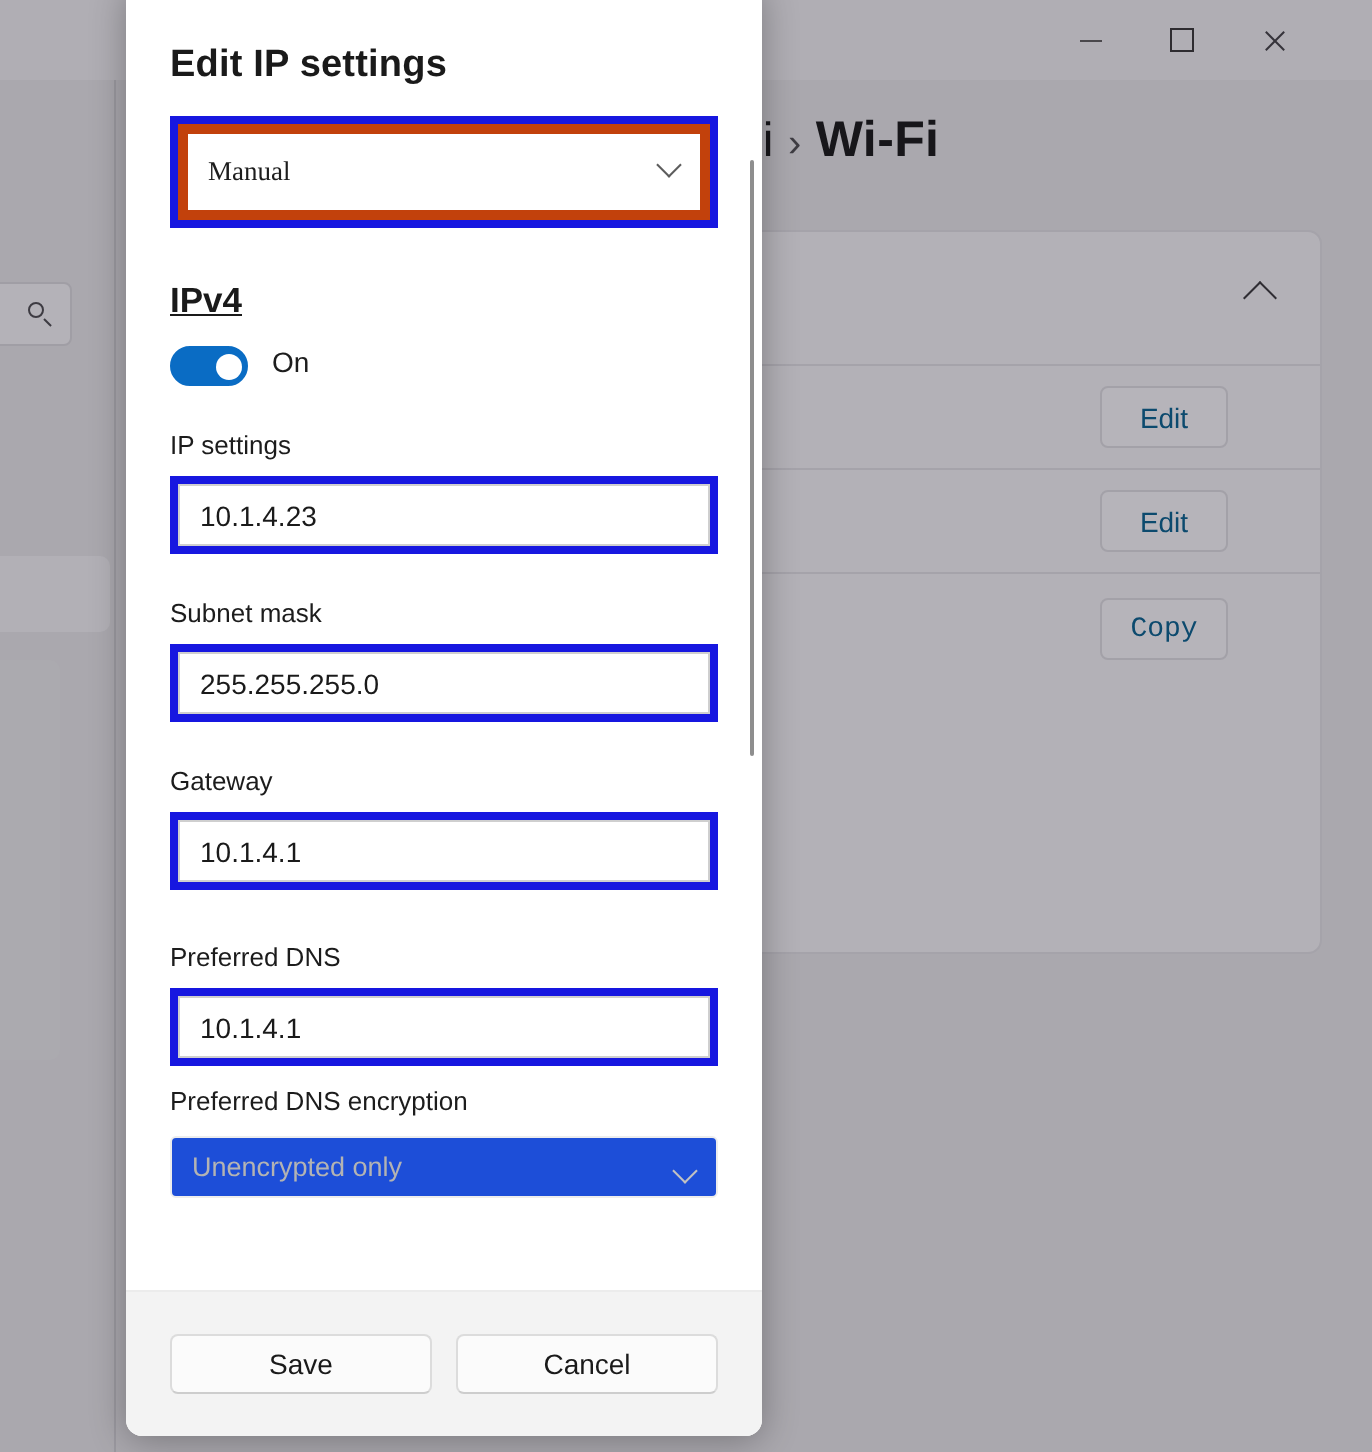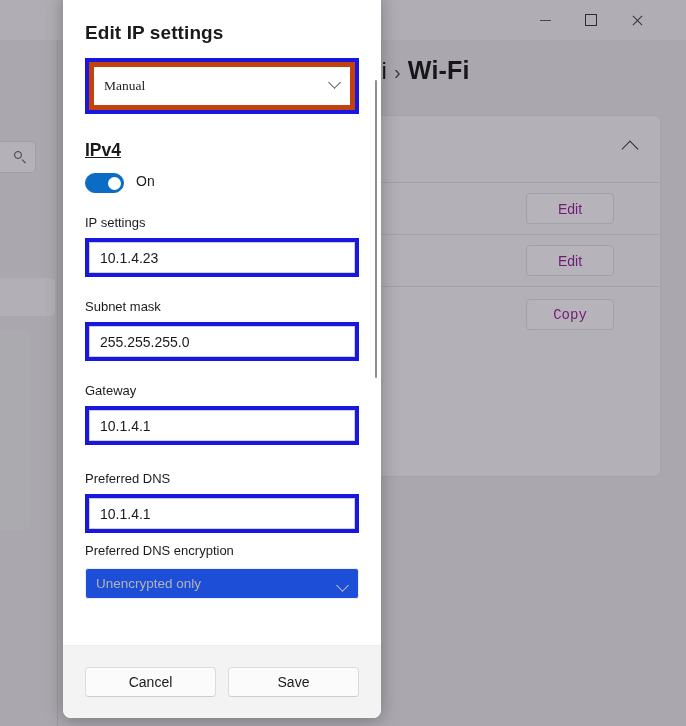--- a/index.html
+++ b/index.html
@@ -159,27 +159,27 @@
   .bg-row-last { border-bottom: none; }
   .bg-row-text {
     font-size: 14.5px;
     color: #26242a;
     padding-left: 16px;
     line-height: 1.45;
   }
   .bg-row-btn {
     position: absolute;
     right: 46px;
-    width: 88px; height: 31px;
+    width: 64px; height: 31px;
     background: #b6b4ba;
     border: 1px solid #a3a1a8;
     border-radius: 4px;
     display: flex; align-items: center; justify-content: center;
     font-size: 14px;
-    color: #701a75;
+    color: #0c4a6e;
     box-sizing: border-box;
   }
   .bg-row-tall {
     height: 175px;
     align-items: flex-start;
     padding-top: 14px;
   }
   .bg-row-tall .bg-row-btn { top: 12px; font-family: Liberation Mono, monospace; }
 
   
@@ -469,16 +469,16 @@
       <div class="combo-disabled">
         <span>Unencrypted only</span>
         <span class="caret"></span>
       </div>
     </div>
   </div>
 
   <div class="dlg-scrollbar"></div>
 
   <div id="dialog-footer">
+    <div class="footer-btn">Save</div>
     <div class="footer-btn">Cancel</div>
-    <div class="footer-btn">Save</div>
   </div>
 </div>
 
 </body></html>

